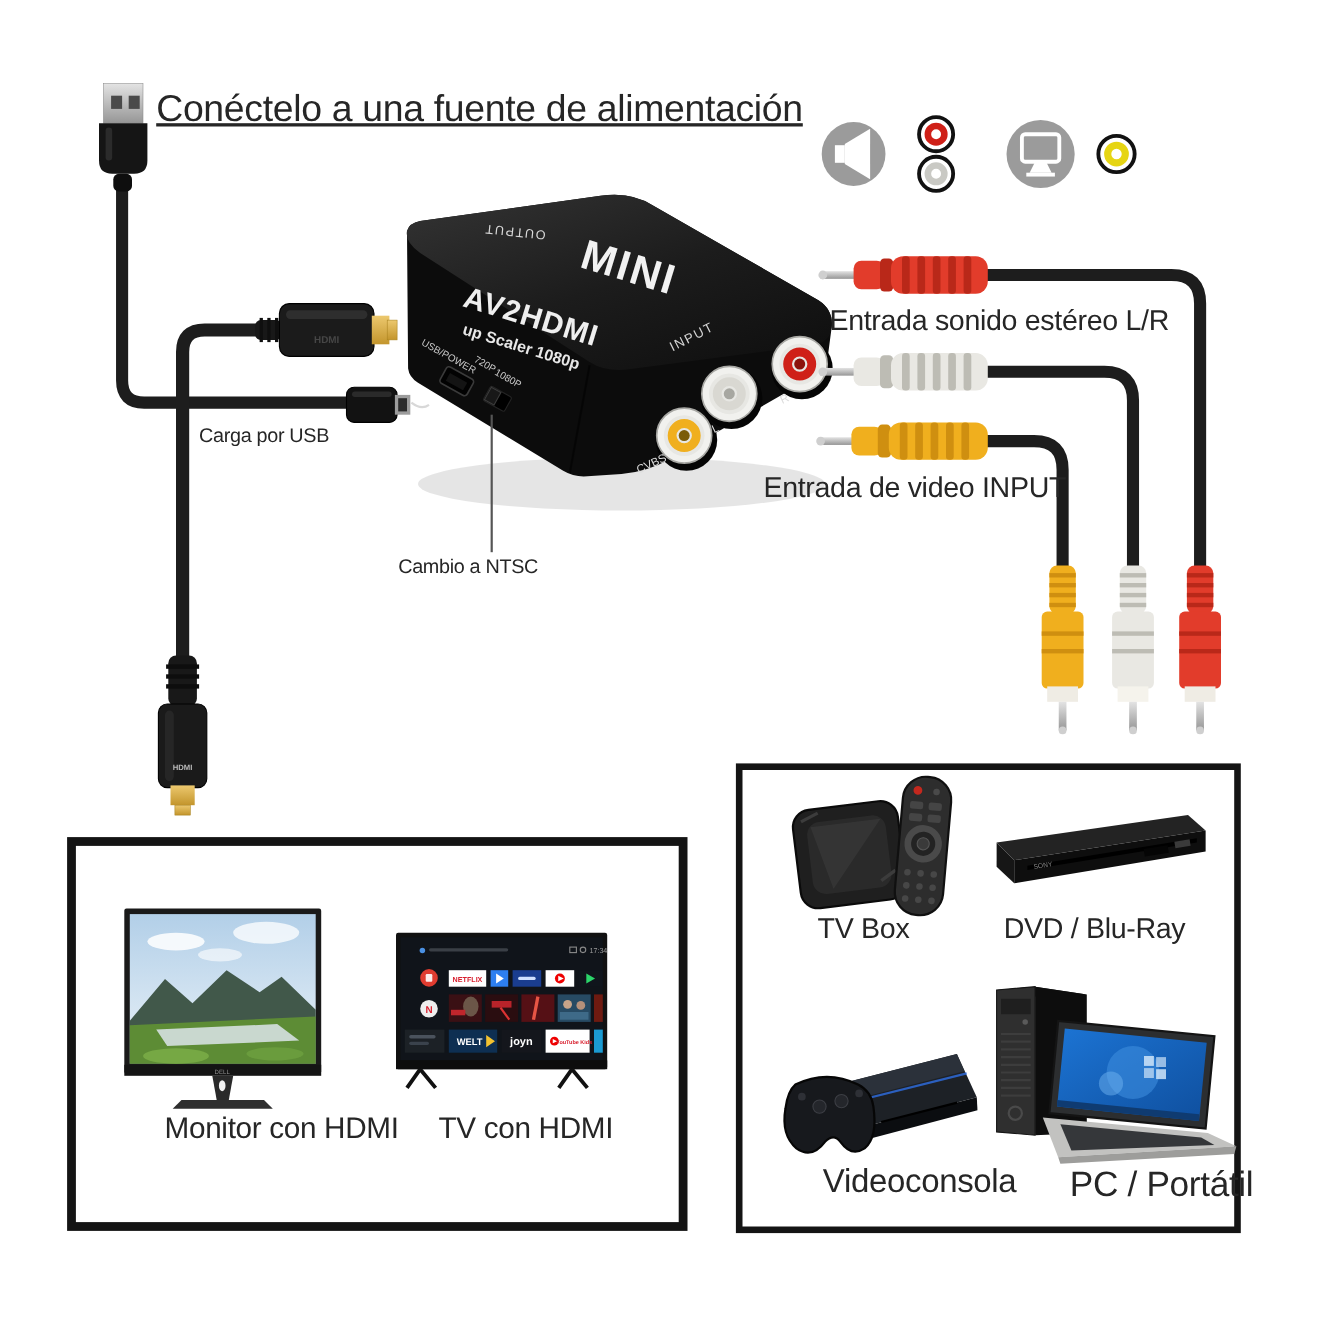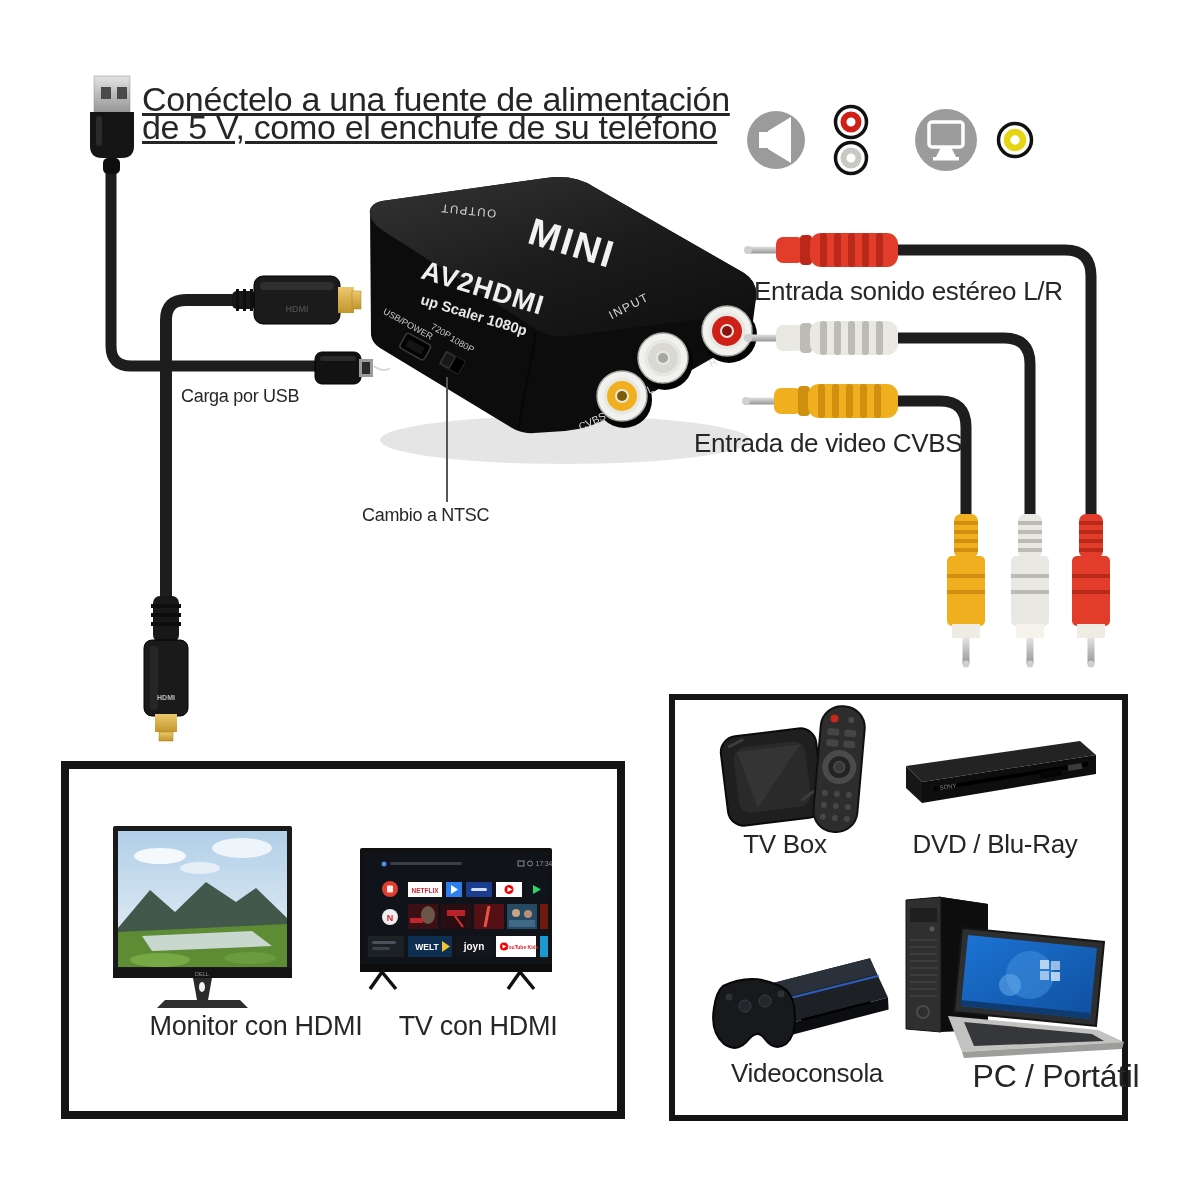--- a/index.html
+++ b/index.html
@@ -404,28 +404,27 @@
           <rect x="1051" y="972" width="9" height="9" fill="#cfe4f8" opacity="0.85"></rect>
       <polygon points="961,1000 1090,1013 1090,1019 961,1006" fill="#0f3b71"></polygon>
       <polygon points="948,1016 1098,1030 1124,1042 962,1052" fill="#c2c2c0"></polygon>
       <polygon points="964,1022 1092,1034 1104,1041 974,1046" fill="#35373a"></polygon>
       <polygon points="962,1052 1124,1042 1122,1049 964,1058" fill="#9d9d9b"></polygon>
     </g>
   </g>
 </svg>
 
 <div class="lbl instr" style="left:142px;top:80px">Conéctelo a una fuente de alimentación</div>
-<div class="lbl instr" style="left:142px;top:108px">de 5 V, como el enchufe de su teléfono</div>
 
 <div class="lbl" style="left:181px;top:386px">Carga por USB</div>
 <div class="lbl" style="left:362px;top:505px">Cambio a NTSC</div>
 <div class="lbl" style="left:754px;top:276px;font-size:26px">Entrada sonido estéreo L/R</div>
-<div class="lbl" style="left:694px;top:428px;font-size:26px">Entrada de video CVBS</div>
+<div class="lbl" style="left:694px;top:428px;font-size:26px">Entrada de video INPUT</div>
 
 <div class="lbl c boxlbl" style="left:216px;top:1011px">Monitor con HDMI</div>
 <div class="lbl c boxlbl" style="left:438px;top:1011px">TV con HDMI</div>
 
 <div class="lbl c" style="left:785px;top:829px;font-size:26px">TV Box</div>
 <div class="lbl c" style="left:995px;top:829px;font-size:26px">DVD / Blu-Ray</div>
-<div class="lbl c" style="left:807px;top:1058px;font-size:26px">Videoconsola</div>
+<div class="lbl c" style="left:836px;top:1058px;font-size:30px">Videoconsola</div>
 <div class="lbl c" style="left:1056px;top:1058px;font-size:32px">PC / Portátil</div>
 
 </div>
 
 </body></html>

